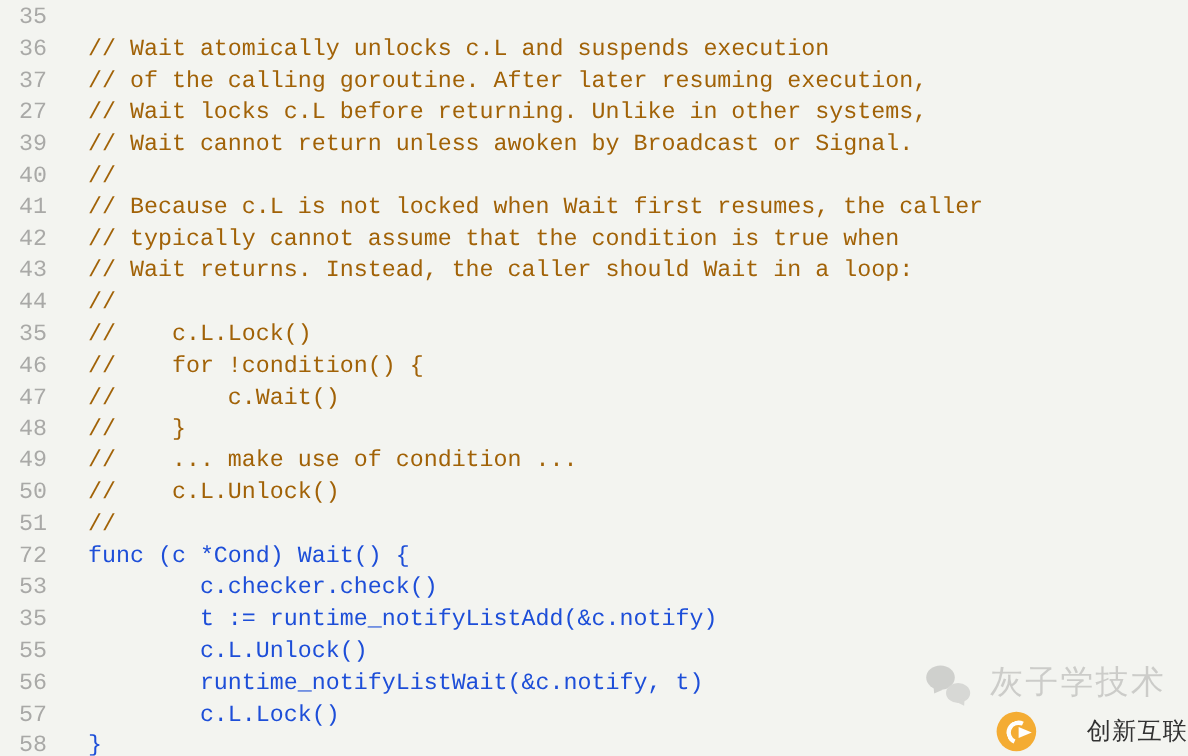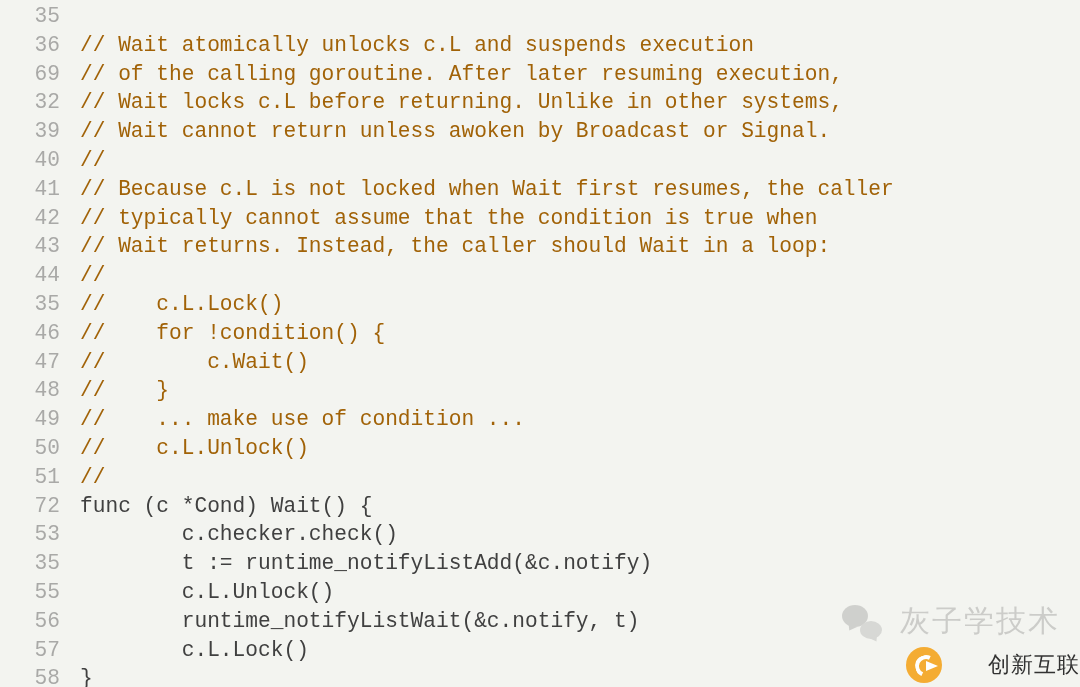--- a/index.html
+++ b/index.html
@@ -18,34 +18,34 @@
   .editor {
     display: flex;
     flex-direction: row;
     width: 100%;
     height: 100%;
     padding-top: 2px;
   }
   .gutter {
     width: 80px;
     flex: 0 0 80px;
-    text-align: right;
+    text-align: center;
     color: #a9a9a7;
     padding-right: 20px;
     user-select: none;
   }
   .gutter .ln { height: 28.8px; }
   .code {
     flex: 1 1 auto;
     white-space: pre;
     color: #2c2c2c;
   }
   .code .line { height: 28.8px; }
   .c { color: #a16207; } 
-  .k { color: #404040; } 
+  .k { color: #1d4ed8; } 
 
   .watermark-cx {
     position: absolute;
     right: 0;
     bottom: 4px;
     display: flex;
     align-items: center;
     gap: 6px;
     opacity: 0.92;
     pointer-events: none;
@@ -132,22 +132,22 @@
     letter-spacing: 2px;
   }
 </style>
 </head>
 <body>
 
 <div class="editor">
   <div class="gutter" id="gutter">
       <div class="ln">35</div>
       <div class="ln">36</div>
-      <div class="ln">69</div>
-      <div class="ln">32</div>
+      <div class="ln">37</div>
+      <div class="ln">27</div>
       <div class="ln">39</div>
       <div class="ln">40</div>
       <div class="ln">41</div>
       <div class="ln">42</div>
       <div class="ln">43</div>
       <div class="ln">44</div>
       <div class="ln">35</div>
       <div class="ln">46</div>
       <div class="ln">47</div>
       <div class="ln">48</div>

